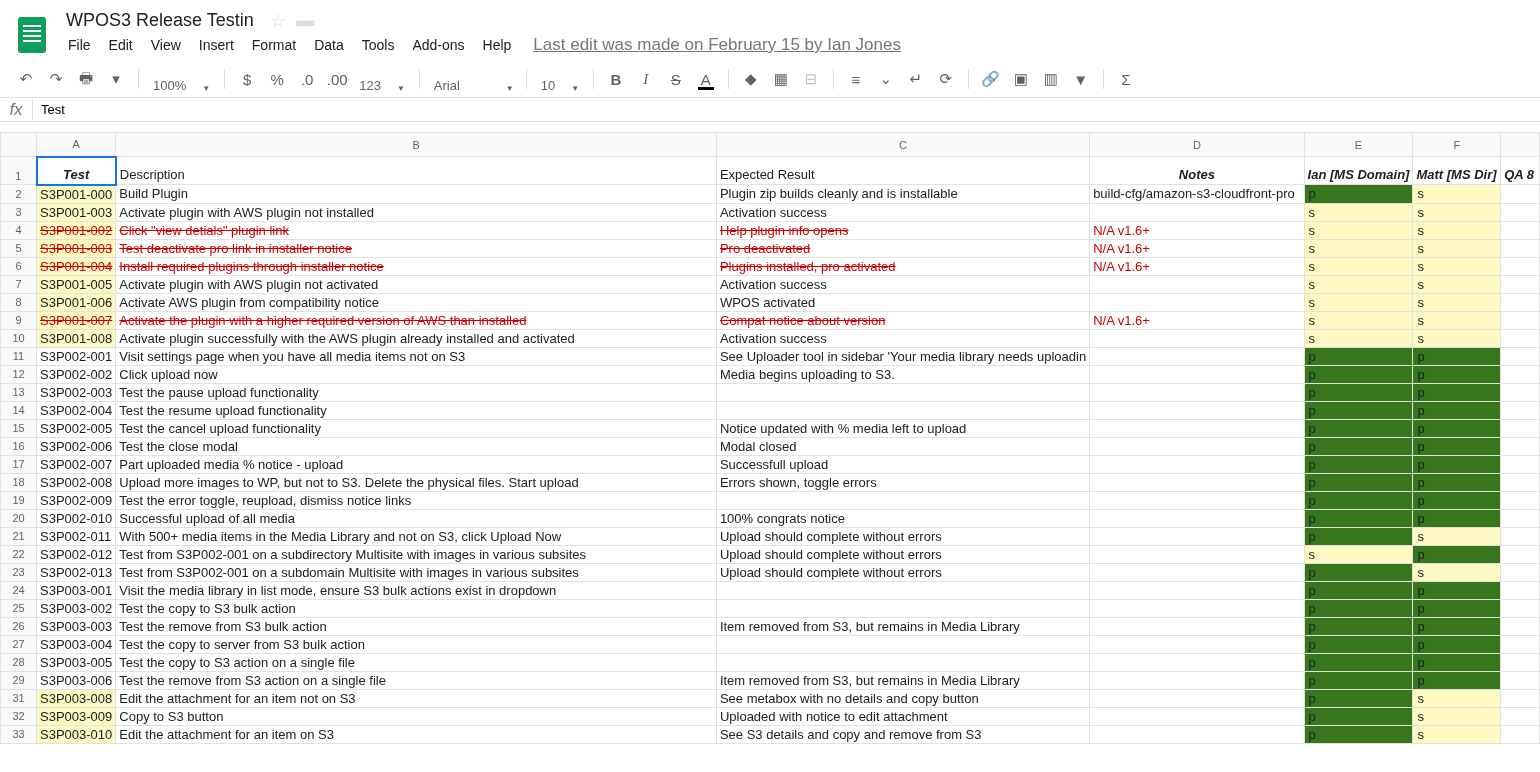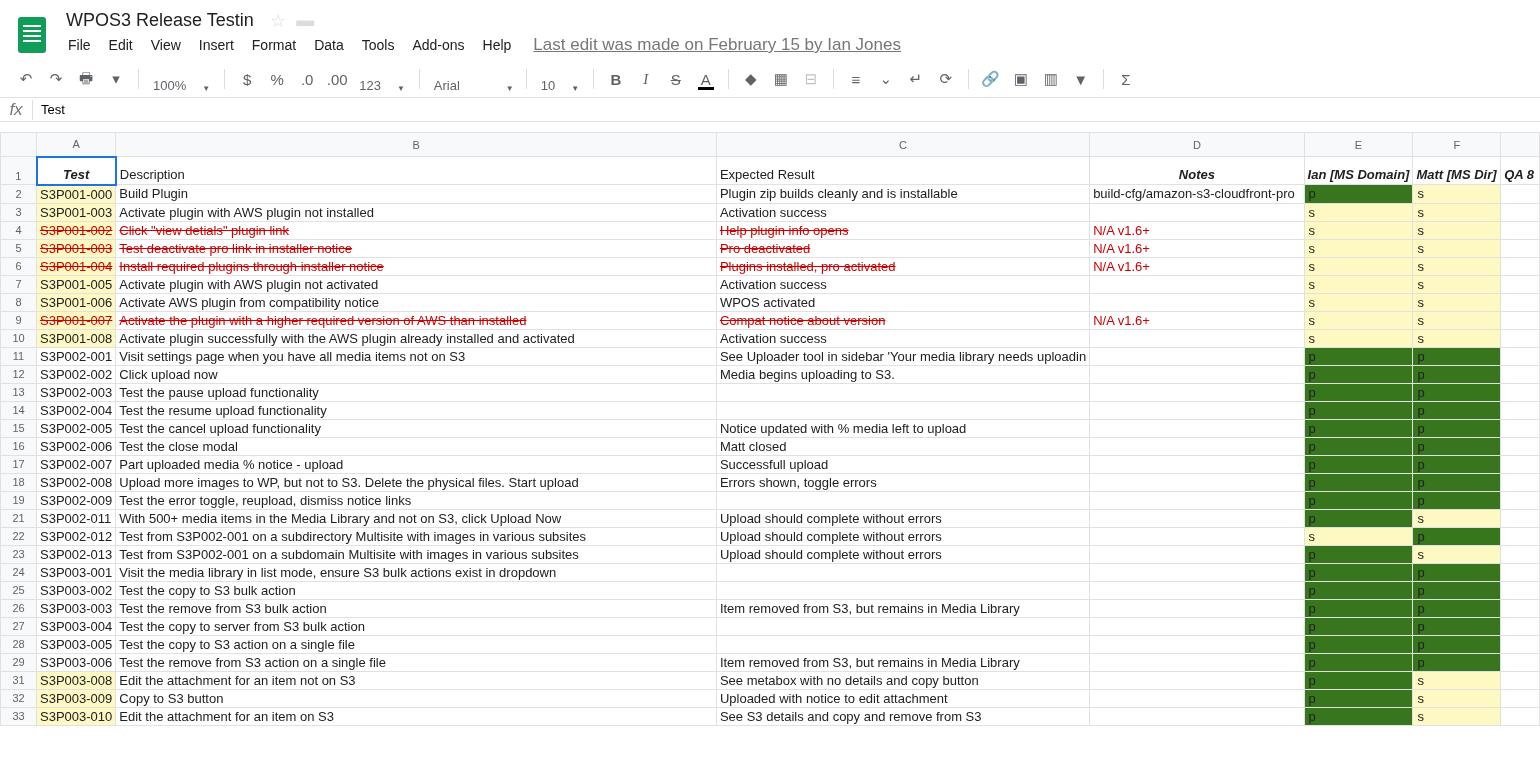--- a/index.html
+++ b/index.html
@@ -314,21 +314,21 @@
           <td>Notice updated with % media left to upload</td>
           <td></td>
           <td class="status-cell bg-dark-green">p</td>
           <td class="status-cell bg-dark-green">p</td>
           <td></td>
         </tr>
         <tr>
           <td class="row-header">16</td>
           <td>S3P002-006</td>
           <td>Test the close modal</td>
-          <td>Matt closed</td>
+          <td>Modal closed</td>
           <td></td>
           <td class="status-cell bg-dark-green">p</td>
           <td class="status-cell bg-dark-green">p</td>
           <td></td>
         </tr>
         <tr>
           <td class="row-header">17</td>
           <td>S3P002-007</td>
           <td>Part uploaded media % notice - upload</td>
           <td>Successfull upload</td>
@@ -351,20 +351,30 @@
           <td class="row-header">19</td>
           <td>S3P002-009</td>
           <td>Test the error toggle, reupload, dismiss notice links</td>
           <td></td>
           <td></td>
           <td class="status-cell bg-dark-green">p</td>
           <td class="status-cell bg-dark-green">p</td>
           <td></td>
         </tr>
         <tr>
+          <td class="row-header">20</td>
+          <td>S3P002-010</td>
+          <td>Successful upload of all media</td>
+          <td>100% congrats notice</td>
+          <td></td>
+          <td class="status-cell bg-dark-green">p</td>
+          <td class="status-cell bg-dark-green">p</td>
+          <td></td>
+        </tr>
+        <tr>
           <td class="row-header">21</td>
           <td>S3P002-011</td>
           <td>With 500+ media items in the Media Library and not on S3, click Upload Now</td>
           <td>Upload should complete without errors</td>
           <td></td>
           <td class="status-cell bg-dark-green">p</td>
           <td class="status-cell bg-light-green">s</td>
           <td></td>
         </tr>
         <tr>

